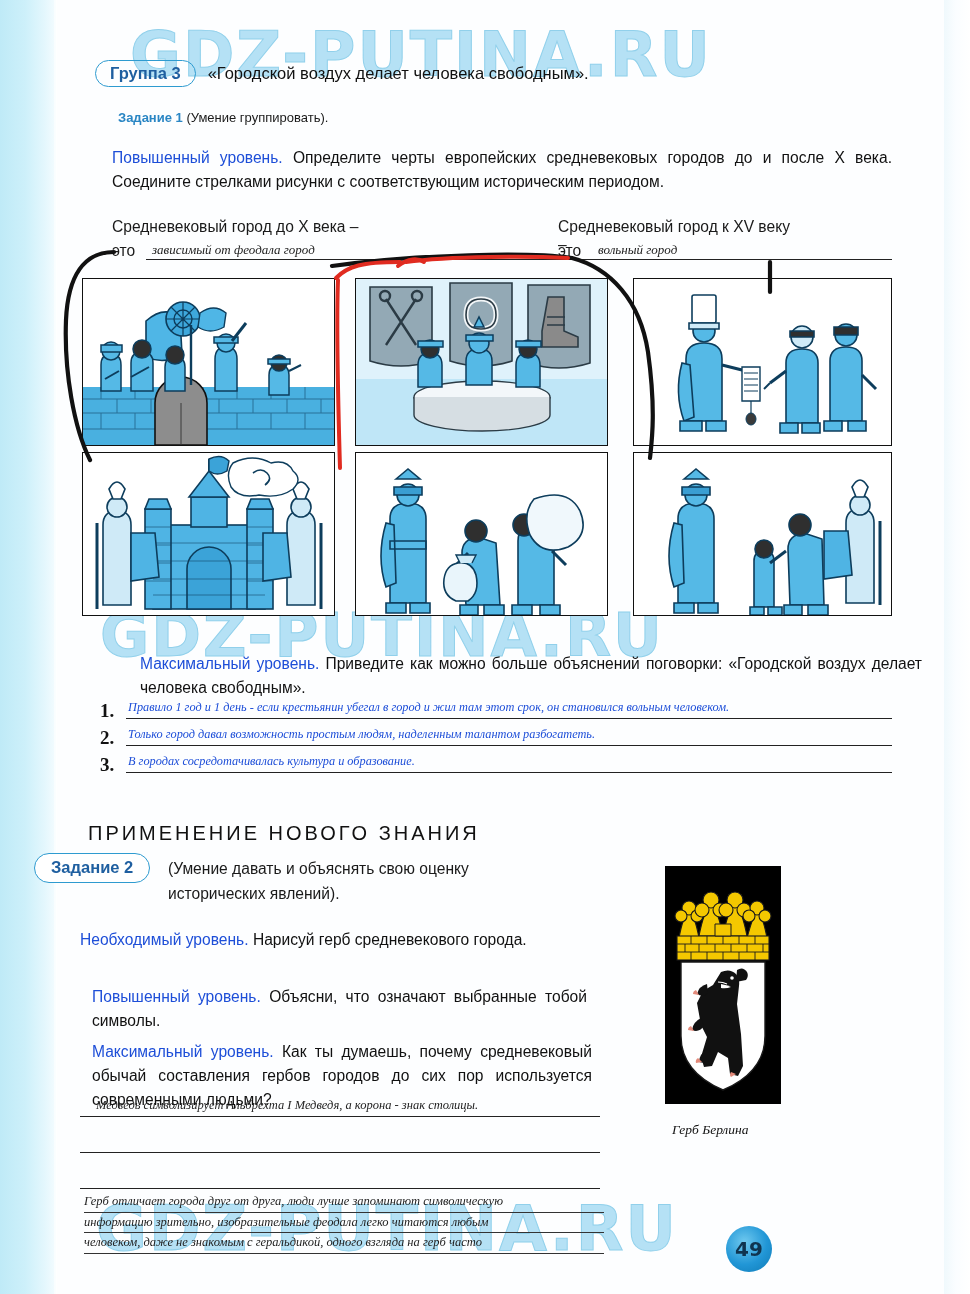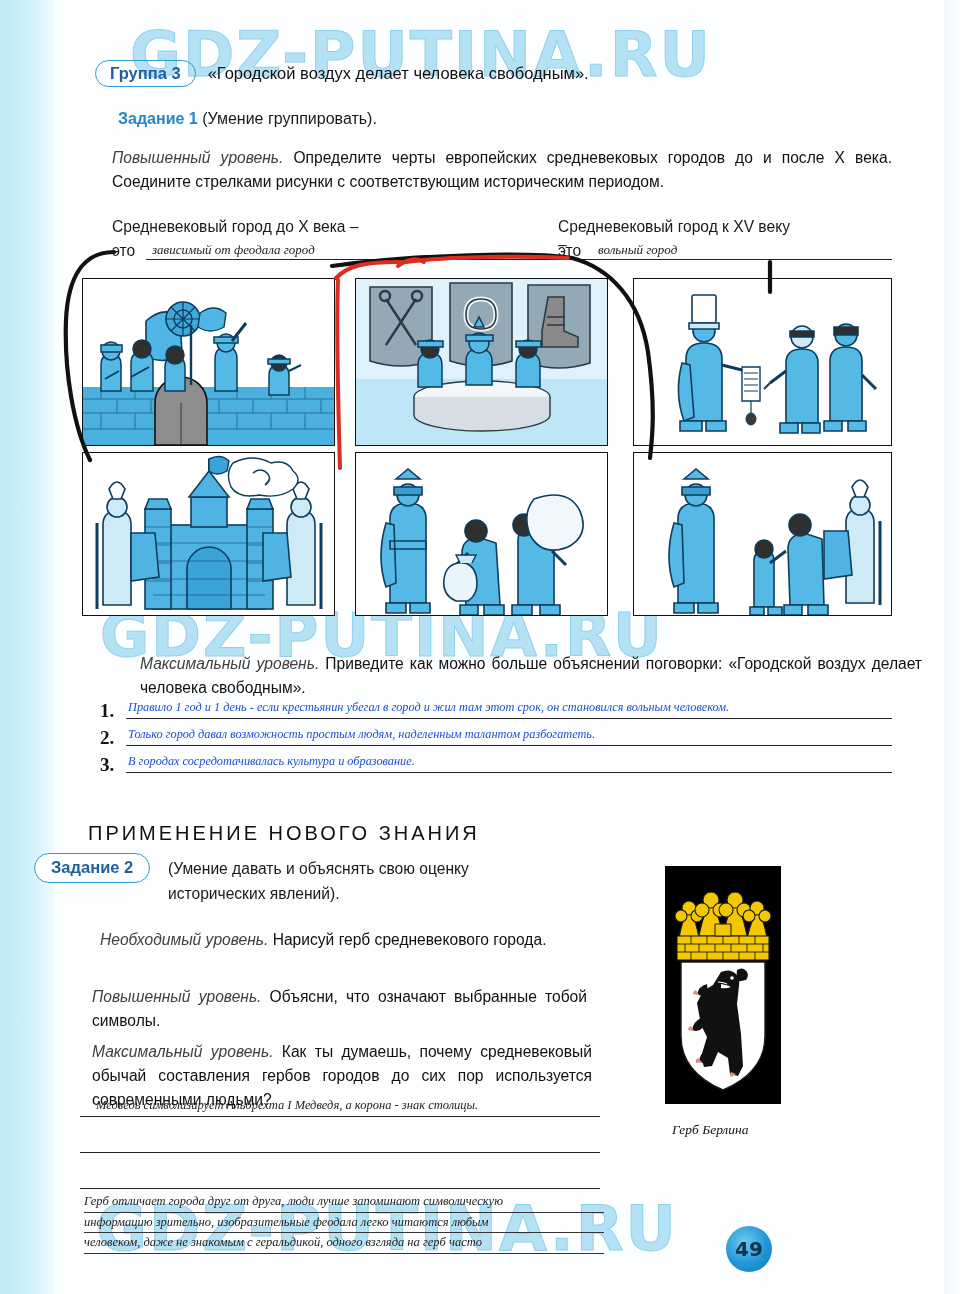--- a/index.html
+++ b/index.html
@@ -33,31 +33,31 @@
     background-image:repeating-linear-gradient(0deg,rgba(255,255,255,.75) 0px,rgba(255,255,255,.75) 2px,rgba(255,255,255,0) 2px,rgba(255,255,255,0) 5px);
     -webkit-background-clip:text;
     background-clip:text;
   }
   .wm1{left:130px;top:18px;font-size:62px;}
   .wm2{left:100px;top:600px;font-size:60px;}
   .wm3{left:96px;top:1192px;font-size:62px;}
 
   
   .content{position:absolute;left:0;top:0;width:798px;height:1294px;}
-  .blue-light{color:#404040;font-style:italic;}
+  .blue-light{color:#1d4ed8;}
 
   
   .group-row{position:absolute;left:95px;top:60px;display:flex;align-items:center;gap:12px;}
   .pill{
     border:1.6px solid #2e9bd0;border-radius:14px;padding:3px 14px 4px 14px;
     font-size:16.5px;font-weight:bold;color:#1f5fa0;background:transparent;line-height:1.1;
   }
   .group-title{font-size:16.5px;color:#111;}
 
-  .task1-head{position:absolute;left:118px;top:110px;font-size:16px;}
+  .task1-head{position:absolute;left:118px;top:110px;font-size:13px;}
   .task1-head .t{font-weight:bold;color:#2a86c4;}
 
   .para{position:absolute;font-size:15.6px;line-height:24px;text-align:justify;color:#111;}
   .p1{left:112px;top:146px;width:780px;}
 
   .hdr-left{position:absolute;left:112px;top:218px;font-size:15.6px;}
   .hdr-right{position:absolute;left:558px;top:218px;font-size:15.6px;}
   .eto-left{position:absolute;left:112px;top:242px;font-size:15.6px;}
   .eto-right{position:absolute;left:558px;top:242px;font-size:15.6px;}
   .hand{
@@ -90,21 +90,21 @@
   .nhand{position:absolute;font-family:"Liberation Serif",serif;font-style:italic;font-size:12.3px;color:#1d4ed8;white-space:nowrap;}
 
   .sec-title{position:absolute;left:88px;top:822px;font-size:20px;letter-spacing:3px;color:#111;}
   .badge2{
     position:absolute;left:34px;top:853px;
     border:1.6px solid #2e9bd0;border-radius:16px;padding:4px 16px 5px 16px;
     font-size:16.5px;font-weight:bold;color:#1f5fa0;background:#ffffff;
   }
   .badge2-text{position:absolute;left:168px;top:856px;font-size:15.6px;line-height:25px;width:400px;}
 
-  .p3{left:100px;top:928px;width:495px;}
+  .p3{left:80px;top:928px;width:495px;}
   .p4{left:92px;top:985px;width:495px;}
   .p5{left:92px;top:1040px;width:500px;}
 
   .hwA{position:absolute;left:96px;top:1098px;font-family:"Liberation Serif",serif;font-style:italic;font-size:12.5px;color:#222;white-space:nowrap;}
   .lineA{position:absolute;left:80px;top:1116px;width:520px;border-bottom:1.3px solid #222;}
   .lineB{position:absolute;left:80px;top:1152px;width:520px;border-bottom:1.3px solid #222;}
   .lineC{position:absolute;left:80px;top:1188px;width:520px;border-bottom:1.3px solid #222;}
 
   .hwBox{position:absolute;left:84px;top:1154px;width:520px;font-family:"Liberation Serif",serif;font-style:italic;font-size:12.5px;line-height:18.5px;color:#222;}
   .hwBox u{text-decoration:none;display:block;border-bottom:1.1px solid #333;padding-bottom:1px;}

